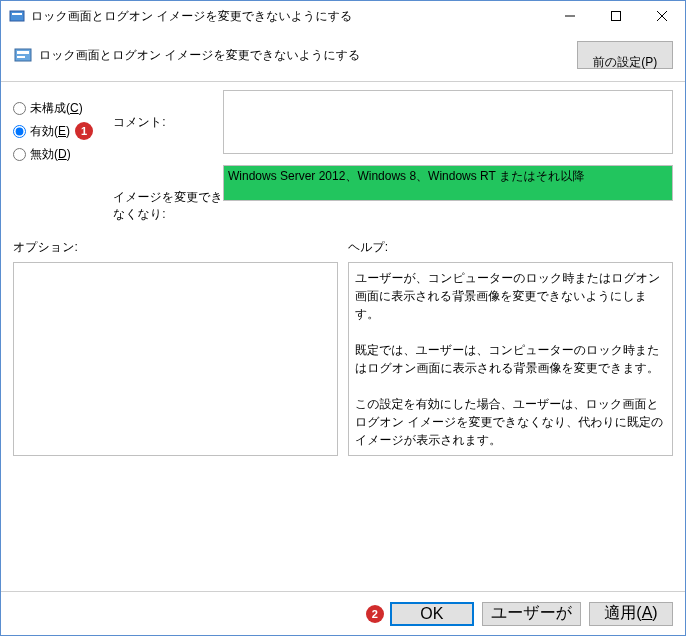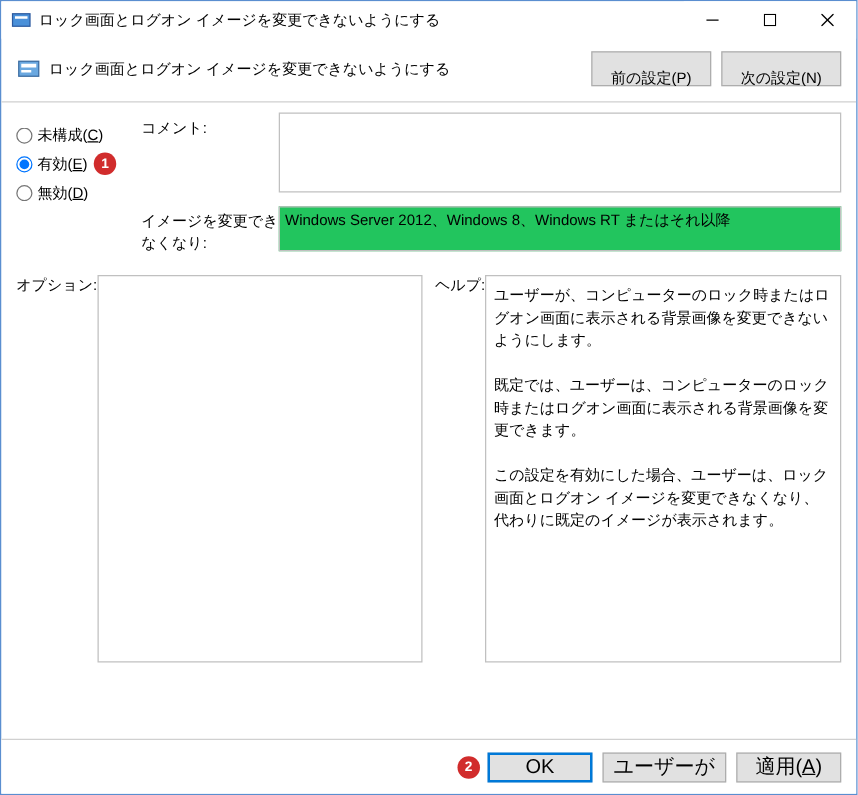--- a/index.html
+++ b/index.html
@@ -22,27 +22,27 @@
 .radios { width: 100px; padding-top: 4px; }
 .radio-row { display: flex; align-items: center; margin: 6px 0; position: relative; }
 .radio-row input { margin-right: 4px; }
 .radio-row label { font-size: 12px; }
 .radio-row label u { text-decoration: underline; }
 .marker { position: absolute; width: 18px; height: 18px; border-radius: 50%; background: #d12c2c; color: #fff; font-size: 11px; font-weight: bold; display: flex; align-items: center; justify-content: center; }
 .marker.m1 { left: 62px; top: -1px; }
 
 .fields { flex: 1; }
 .field-row { display: flex; margin-bottom: 8px; }
-.field-label { width: 110px; padding-top: 4px; font-size: 12px; }
+.field-label { width: 110px; padding-top: 4px; font-size: 12px; margin-top: 20px; }
 .field-input { flex: 1; }
 .comment-box { width: 100%; height: 64px; border: 1px solid #c0c0c0; background: #fff; resize: none; font-family: inherit; font-size: 12px; padding: 2px 4px; overflow-y: scroll; }
 .supported-box { width: 100%; height: 36px; border: 1px solid #c0c0c0; background: #22c55e; resize: none; font-family: inherit; font-size: 12px; padding: 2px 4px; overflow-y: scroll; }
 
 .lower { display: flex; padding: 8px 12px 0 12px; gap: 10px; }
-.col { flex: 1; display: flex; flex-direction: row; }
+.col { flex: 1; display: flex; flex-direction: column; }
 .col-label { font-size: 12px; margin-bottom: 6px; }
 .options-box { flex: 1; border: 1px solid #c0c0c0; background: #fff; height: 310px; }
 .help-box { flex: 1; border: 1px solid #c0c0c0; background: #fff; height: 310px; padding: 6px; font-size: 12px; line-height: 1.5; overflow-y: auto; white-space: pre-line; }
 
 .footer { position: absolute; bottom: 0; left: 0; right: 0; height: 44px; border-top: 1px solid #d0d0d0; display: flex; align-items: center; justify-content: flex-end; padding-right: 12px; gap: 8px; background: #fff; }
 .btn { min-width: 84px; height: 24px; border: 1px solid #adadad; background: #e1e1e1; font-size: 16px; padding: 0 8px; }
 .btn.primary { border: 2px solid #0078d7; background: #e1e1e1; }
 .marker.m2 { position: static; margin-right: 6px; }
 .footer-group { display: flex; align-items: center; }
 </style>
@@ -80,21 +80,20 @@
 <div class="header-row">
   <span class="header-icon">
     <svg width="20" height="20" viewBox="0 0 20 20">
         <rect x="2" y="4" width="16" height="12" fill="#6aa8e0" stroke="#3a6aa0"></rect>
         <rect x="4" y="6" width="12" height="3" fill="#fff"></rect>
         <rect x="4" y="11" width="8" height="2" fill="#fff"></rect>
       </svg>
   </span>
   <span class="header-title">ロック画面とログオン イメージを変更できないようにする</span>
   <button class="nav-btn">前の設定(P)</button>
-  <button class="nav-btn">次の設定(N)</button>
 </div>
 
 <div class="sep"></div>
 
 <div class="config-area">
   <div class="radios">
     <div class="radio-row">
       <input type="radio" name="st" style="">
       <label>未構成(<u>C</u>)</label>
     </div>

